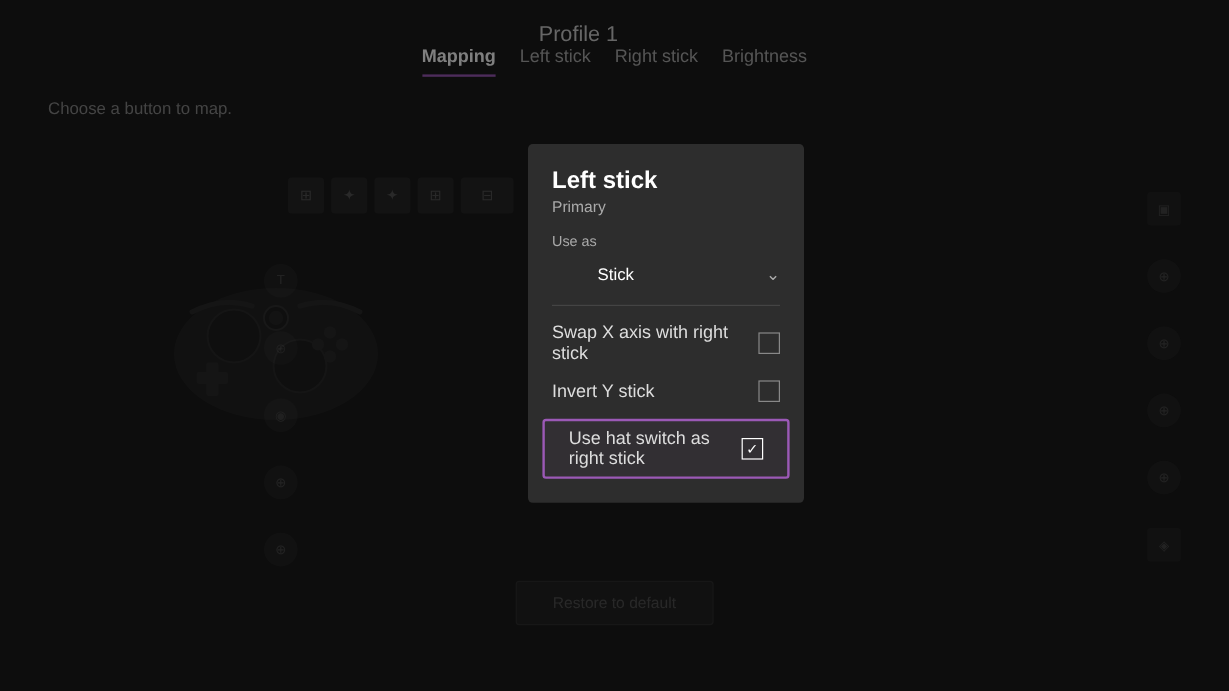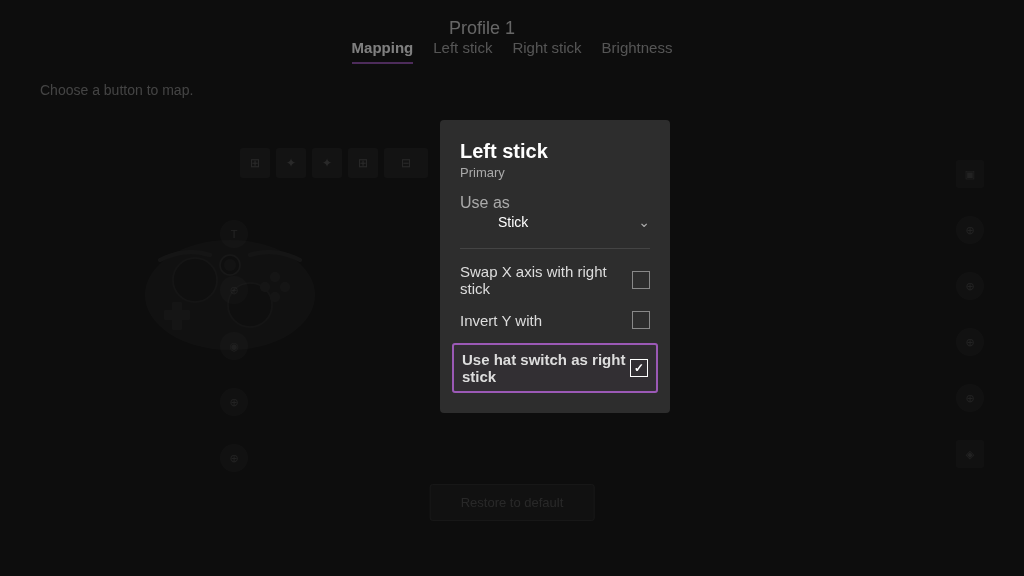--- a/index.html
+++ b/index.html
@@ -166,23 +166,23 @@
       margin-bottom: 2px;
     }
 
     .modal-subtitle {
       font-size: 13px;
       color: #aaa;
       margin-bottom: 14px;
     }
 
     .modal-section-label {
-      font-size: 16px;
-      color: #aaa;
-      margin-bottom: 2px;
+      font-size: 12px;
+      color: #aaa;
+      margin-bottom: 12px;
     }
 
     .modal-dropdown {
       display: flex;
       align-items: center;
       justify-content: space-between;
       margin-bottom: 18px;
       margin-left: 38px;
     }
 
@@ -206,26 +206,25 @@
     .checkbox-row {
       display: flex;
       align-items: center;
       justify-content: space-between;
       margin-bottom: 14px;
     }
 
     .checkbox-row.highlighted {
       border: 2px solid #9b59b6;
       border-radius: 3px;
-      padding: 6px 8px;
+      padding: 6px 20px;
       margin-bottom: 0;
       margin-left: -8px;
       margin-right: -8px;
       background: rgba(155, 89, 182, 0.05);
-      font-weight: bold;
     }
 
     .checkbox-label {
       font-size: 15px;
       color: #ddd;
     }
 
     .checkbox {
       width: 18px;
       height: 18px;
@@ -323,21 +322,21 @@
 
   <div class="modal-divider"></div>
 
   <div class="checkbox-row">
     <span class="checkbox-label">Swap X axis with right stick</span>
     <div class="checkbox"></div>
   </div>
 
 
   <div class="checkbox-row">
-    <span class="checkbox-label">Invert Y with</span>
+    <span class="checkbox-label">Invert Y stick</span>
     <div class="checkbox"></div>
   </div>
 
   <div class="checkbox-row highlighted">
     <span class="checkbox-label">Use hat switch as right stick</span>
     <div class="checkbox checked">✓</div>
   </div>
 </div>
 
 </body></html>

